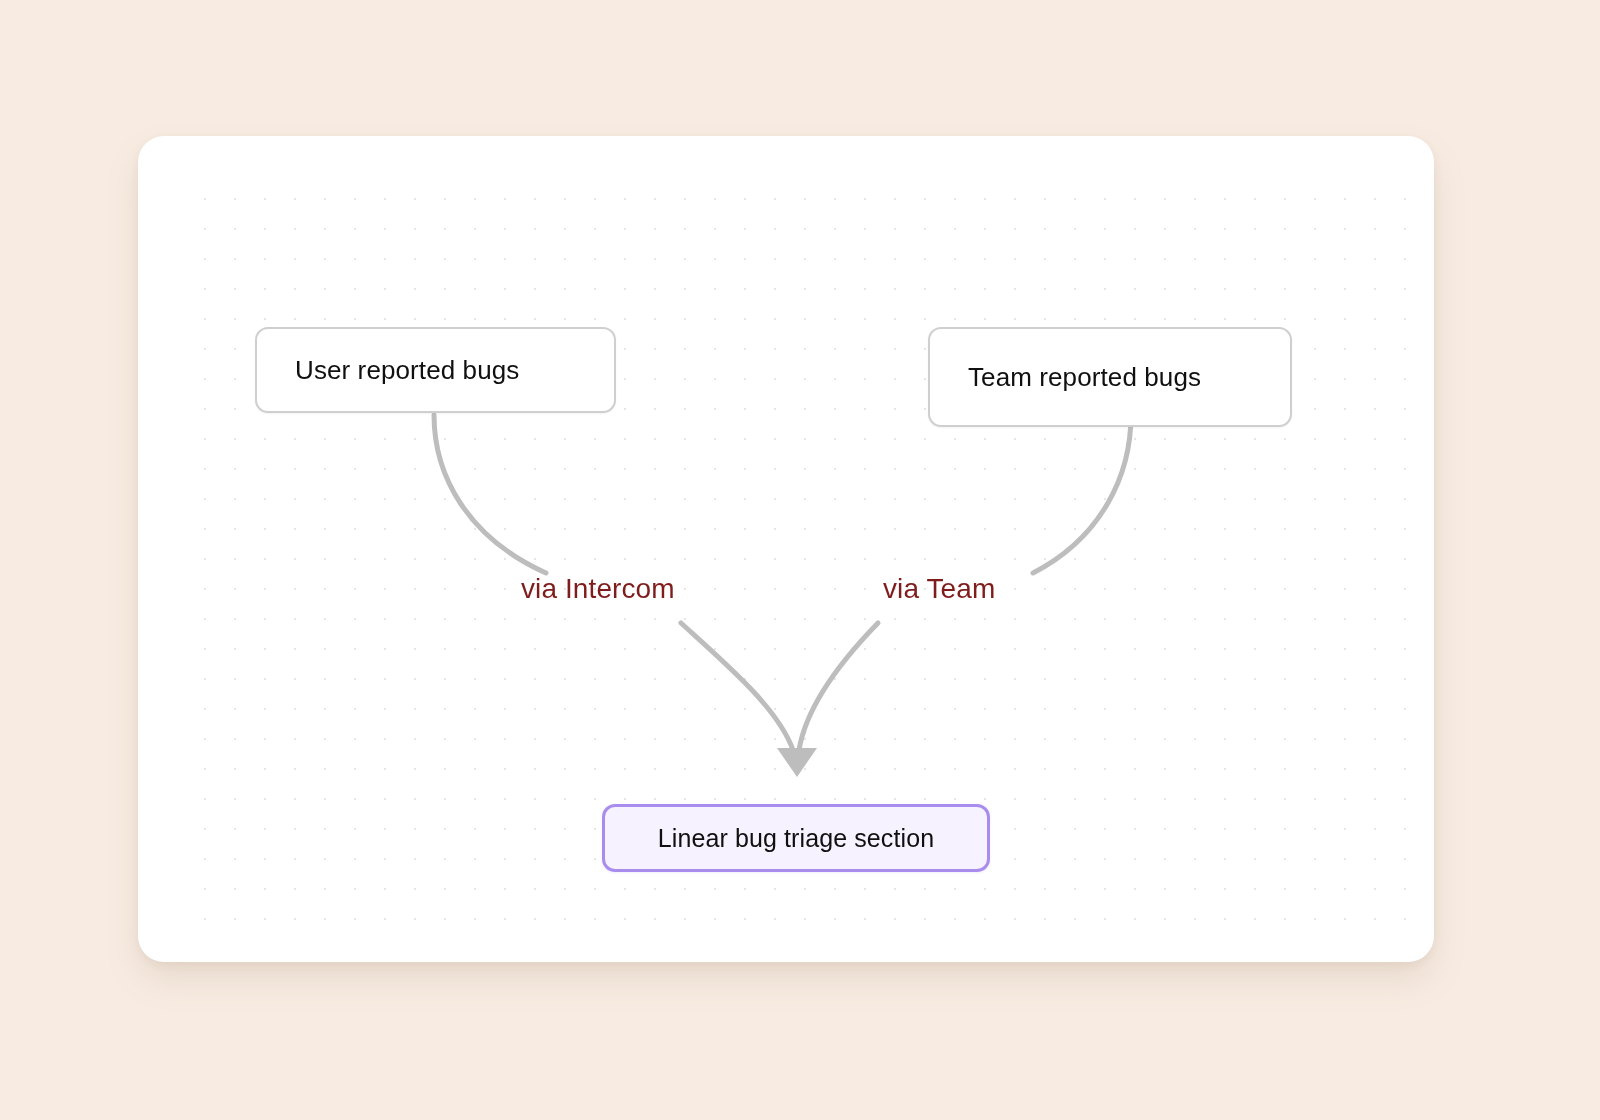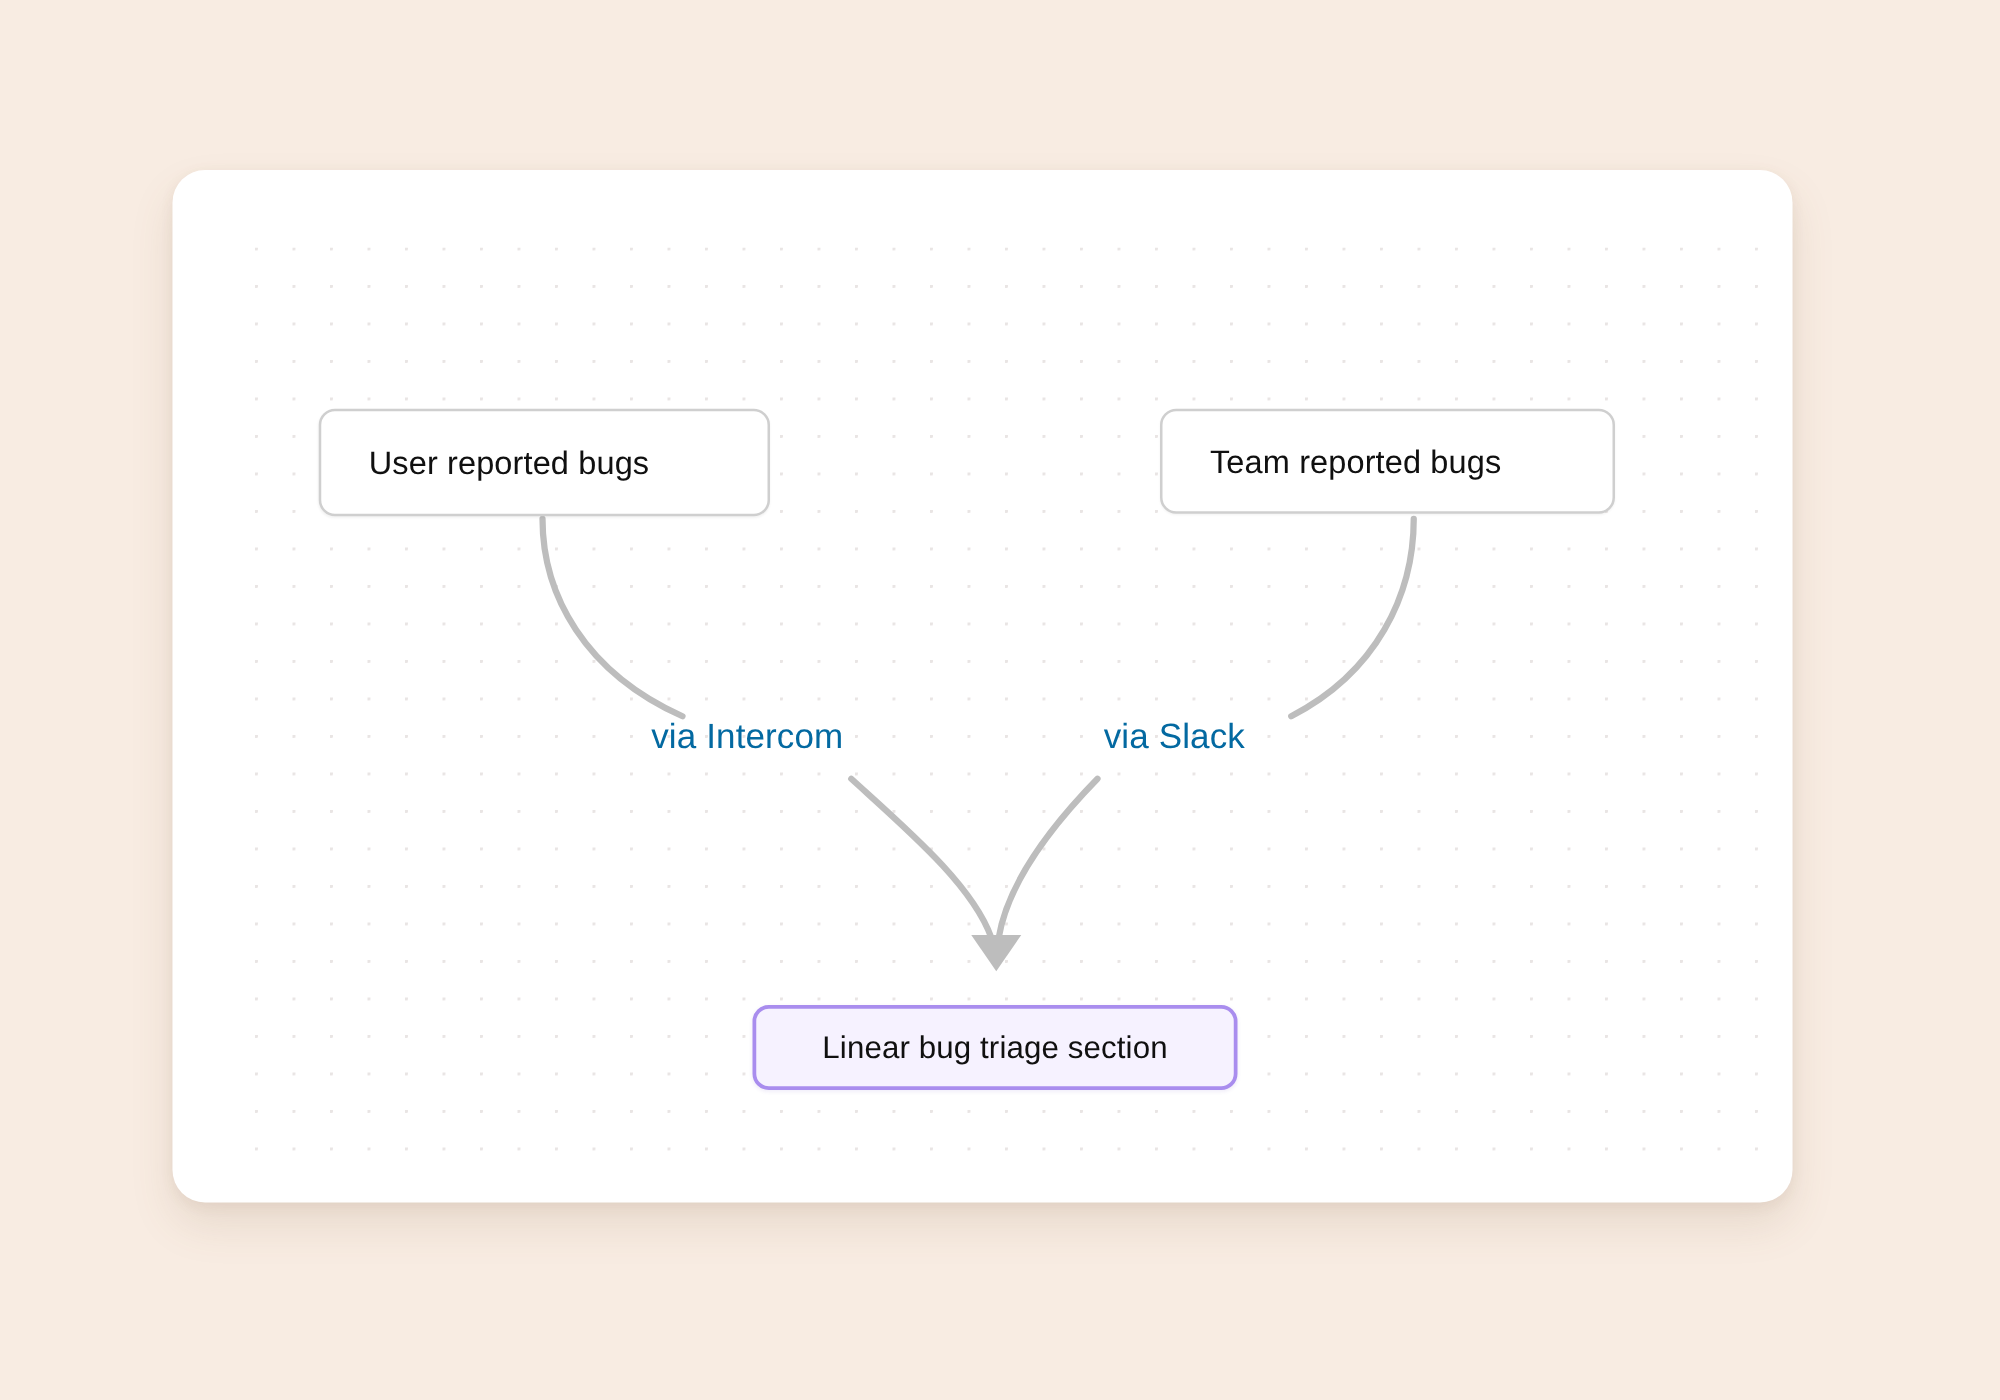--- a/index.html
+++ b/index.html
@@ -95,35 +95,35 @@
   #node-user {
     left: 117px;  
     top: 191px;   
     width: 361px;
     height: 86px;
   }
   #node-team {
     left: 790px;  
     top: 191px;
     width: 364px;
-    height: 84px;
+    height: 100px;
   }
   #node-linear {
     left: 464px;  
     top: 668px;   
     width: 388px;
     height: 68px;
     font-size: 25px;
   }
 
   
   .edge-label {
     position: absolute;
     font-size: 28px;
-    color: #0369a1;
+    color: #7f1d1d;
     white-space: nowrap;
     letter-spacing: 0.1px;
   }
   #label-intercom {
     left: 383px;  
     top: 437px;   
   }
   #label-slack {
     left: 745px;  
     top: 437px;
@@ -158,16 +158,16 @@
     <div class="node plain" id="node-team">
       <span>Team reported bugs</span>
     </div>
 
     <div class="node accent" id="node-linear">
       <span>Linear bug triage section</span>
     </div>
 
     <div class="edge-label" id="label-intercom">via Intercom</div>
 
-    <div class="edge-label" id="label-slack">via Slack</div>
+    <div class="edge-label" id="label-slack">via Team</div>
 
   </div>
 </div>
 
 </body></html>

